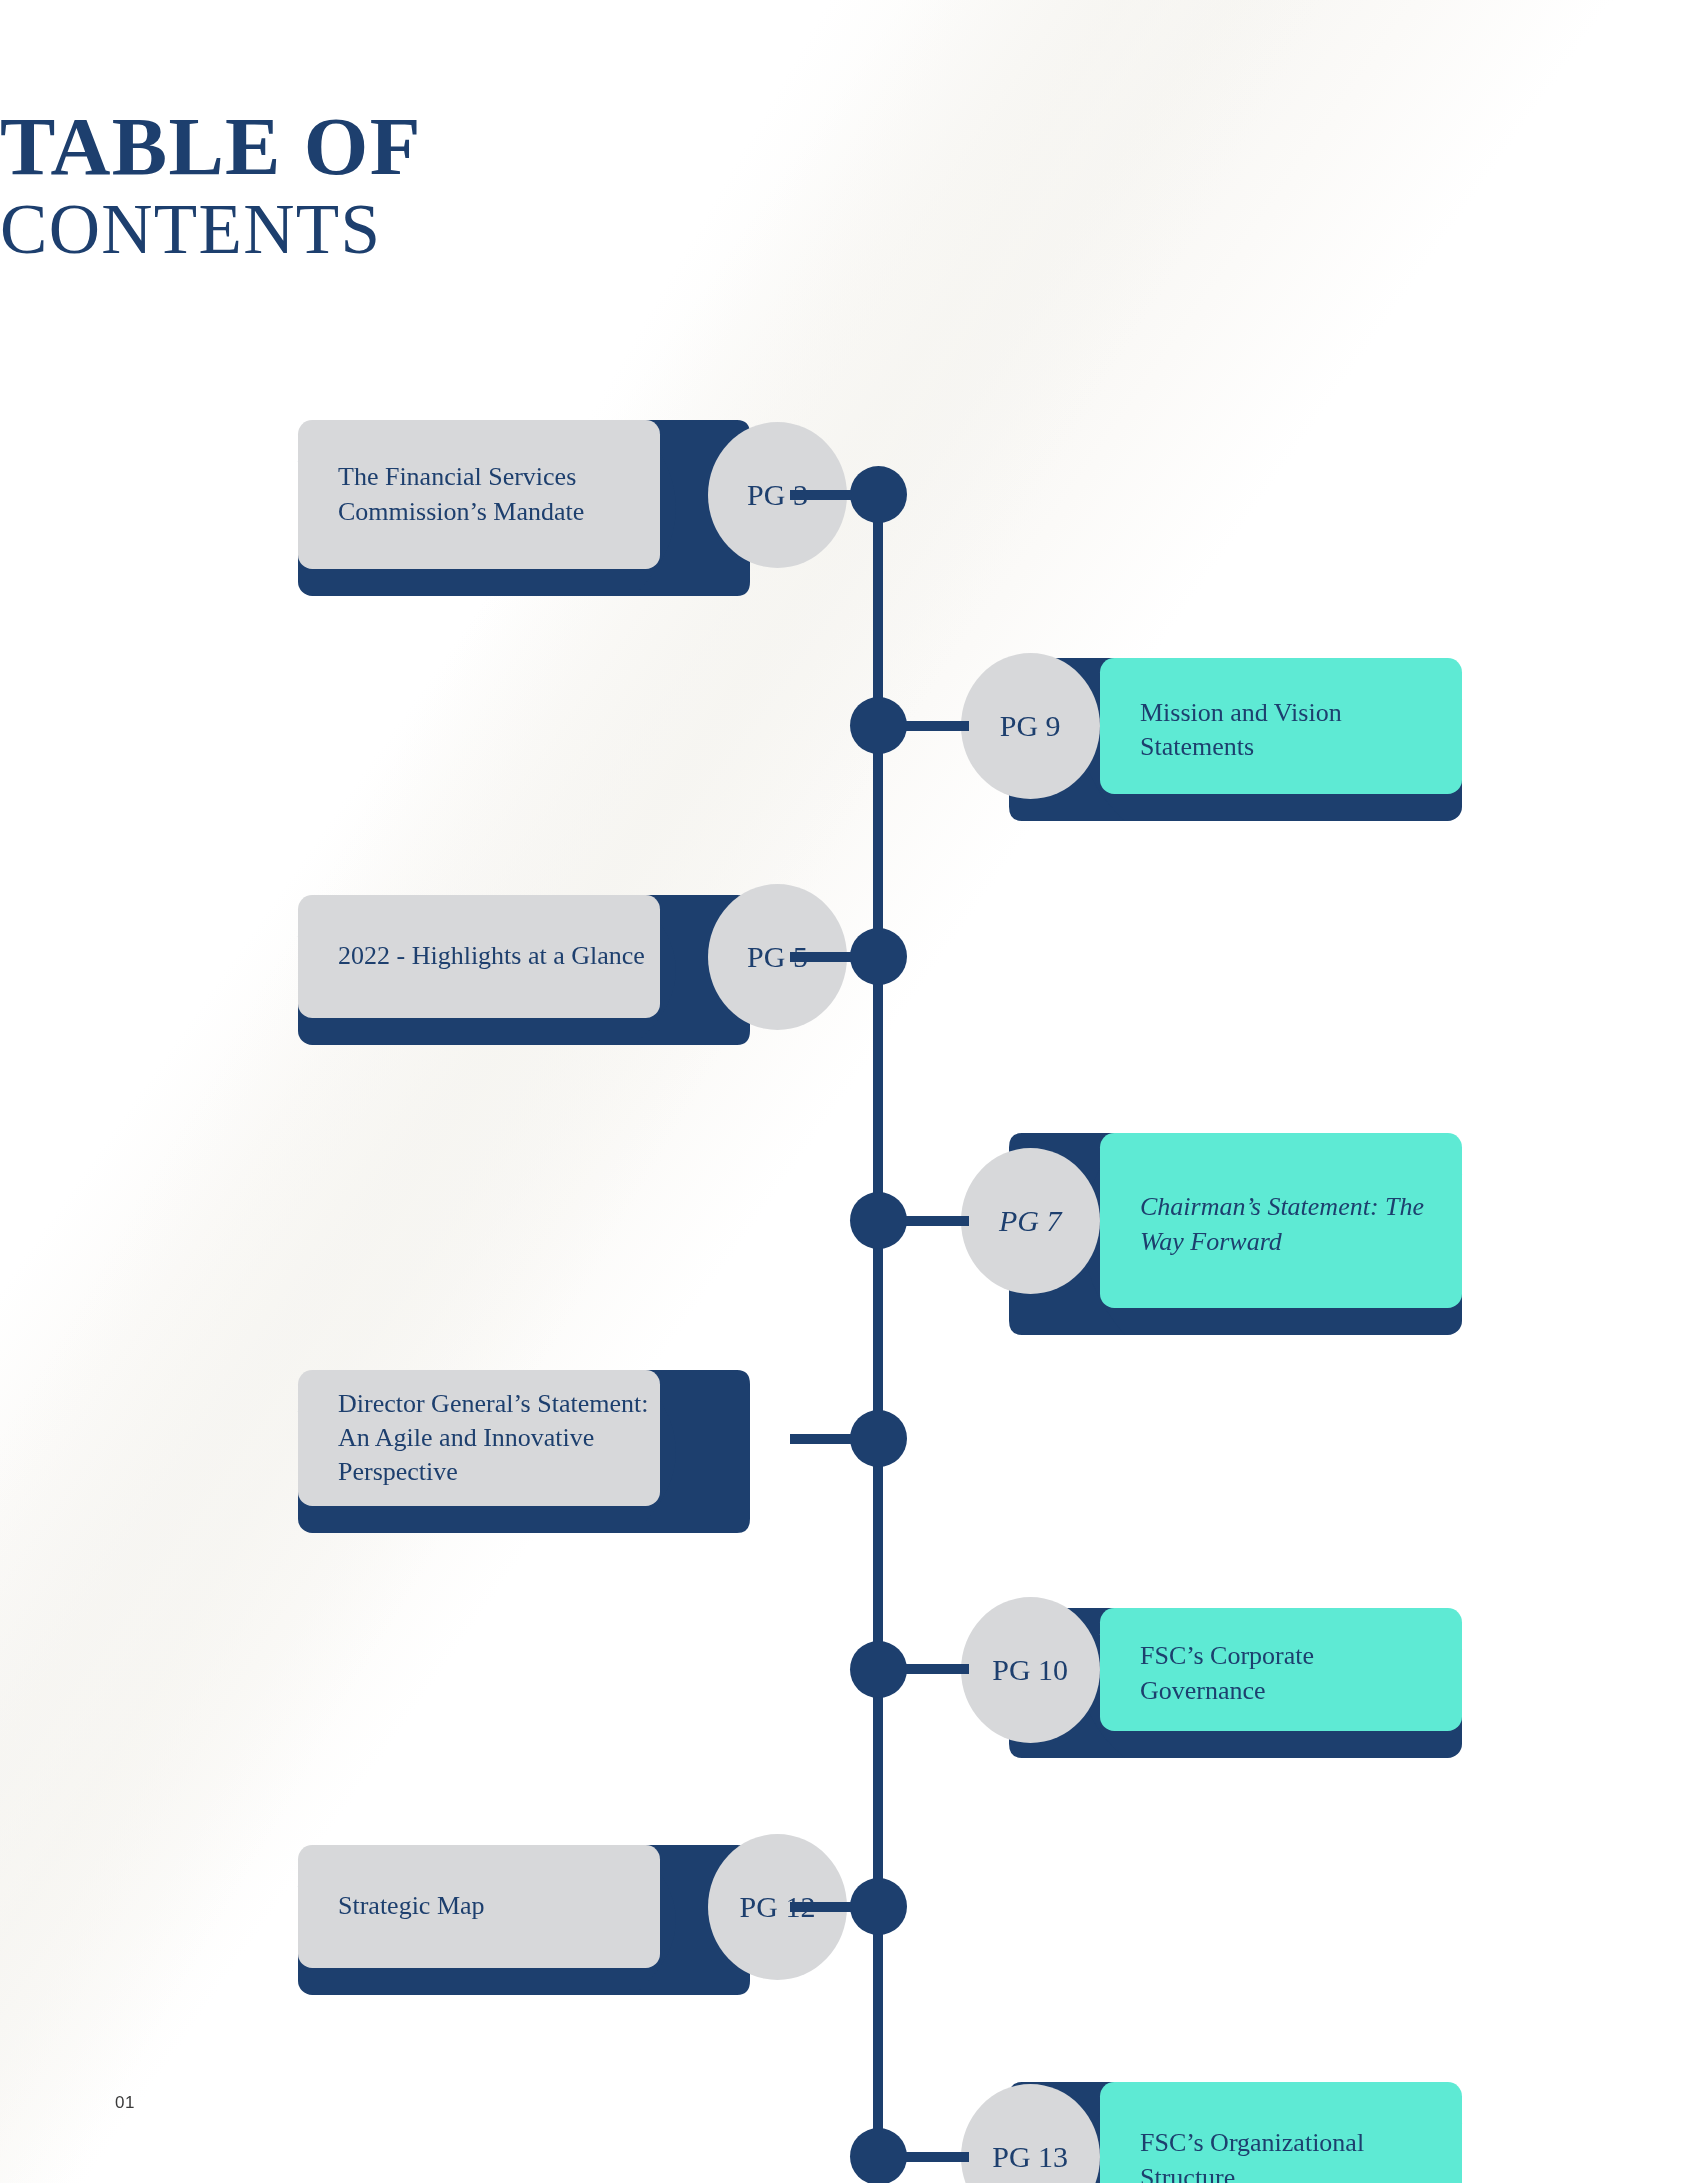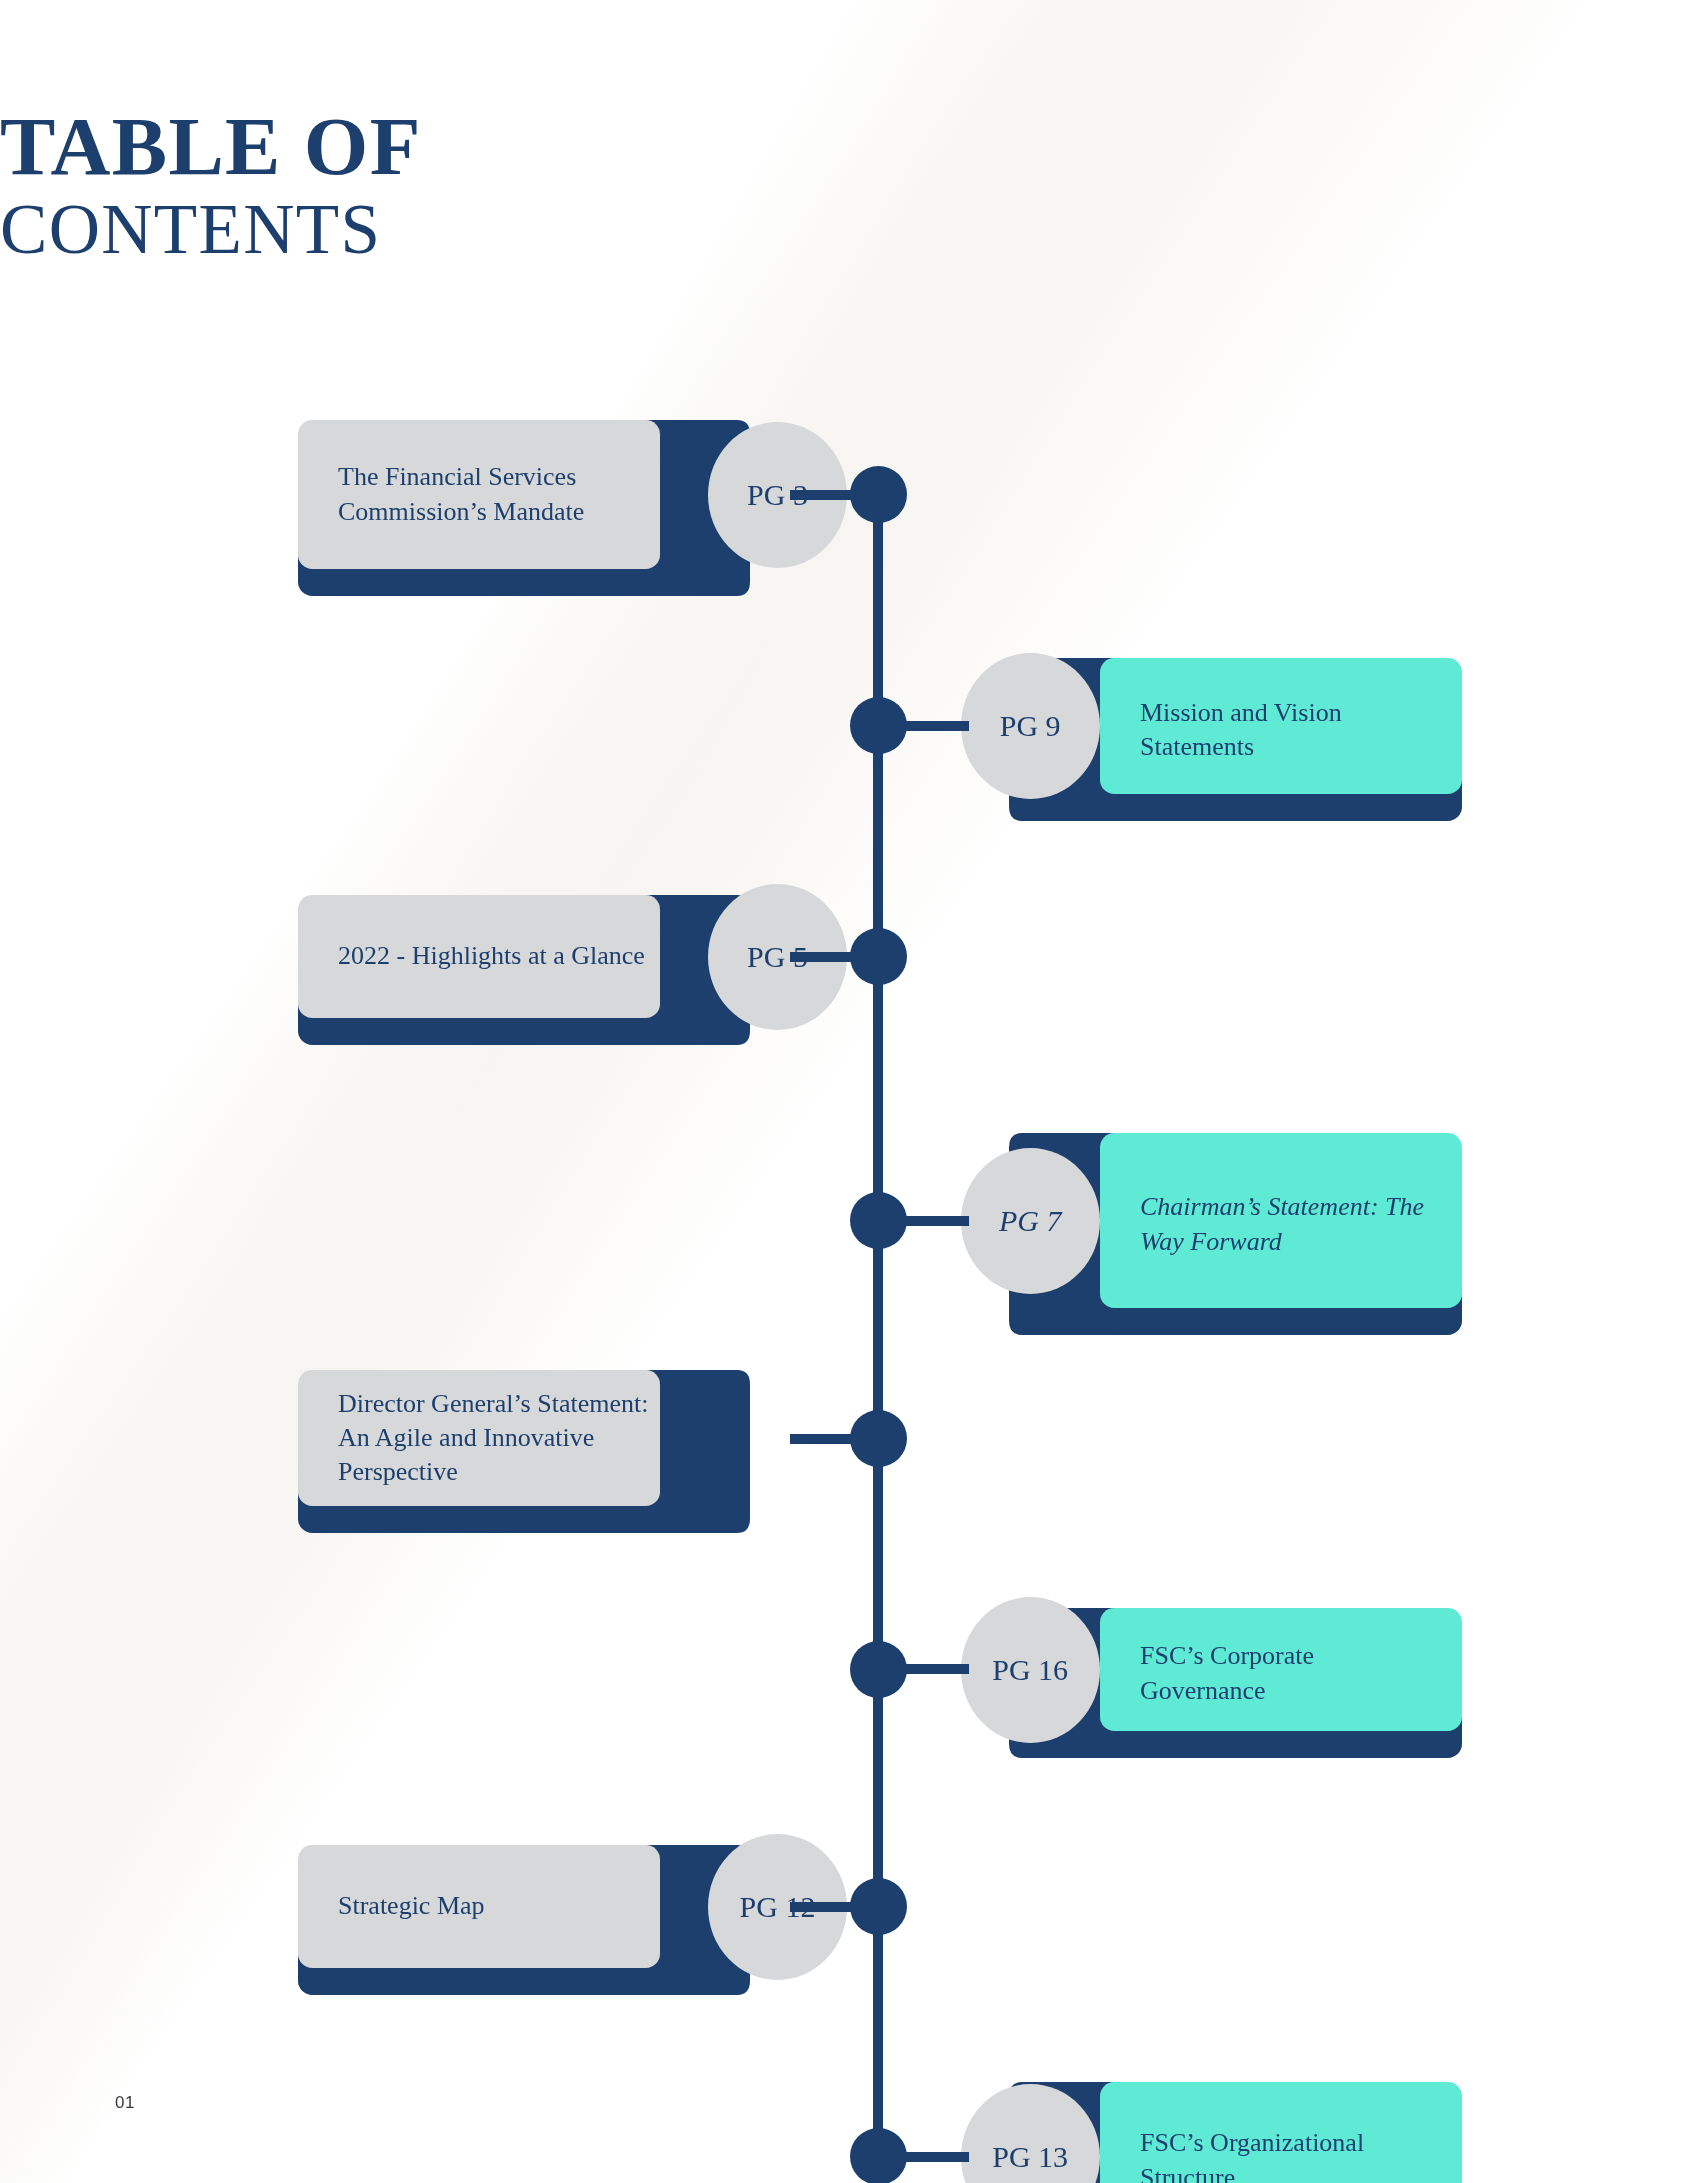--- a/index.html
+++ b/index.html
@@ -303,21 +303,21 @@
     <div class="connector" style="top: 1434px; left: 790px; width: 89px;"></div>
     <div class="card-right" style="top: 1608px; height: 123px;">
       <div class="navy-base"></div>
       <div class="ribbon"><svg viewBox="0 0 200 232" width="129" height="150" preserveAspectRatio="none" style="transform: scaleX(-1);">
           <path d="M 20 0 L 180 0 Q 200 0 200 22 L 200 210 Q 200 232 180 232 L 20 232 C 75 185.60000000000002 85 143.84 85 116 C 85 88.16 75 46.400000000000006 20 0 Z" fill="#1d3f6e"></path>
         </svg></div>
       <div class="gray-panel">
         <span class="entry-title">FSC’s Corporate Governance</span>
       </div>
       <div class="circle">
-        <span class="pg-label">PG 16</span>
+        <span class="pg-label">PG 10</span>
       </div>
     </div>
     <div class="node" style="top: 1641px;"></div>
     <div class="connector" style="top: 1664px; left: 878px; width: 91px;"></div>
     <div class="card-left" style="top: 1845px; height: 123px;">
       <div class="navy-base"></div>
       <div class="ribbon"><svg viewBox="0 0 200 232" width="129" height="150" preserveAspectRatio="none">
           <path d="M 20 0 L 180 0 Q 200 0 200 22 L 200 210 Q 200 232 180 232 L 20 232 C 75 185.60000000000002 85 143.84 85 116 C 85 88.16 75 46.400000000000006 20 0 Z" fill="#1d3f6e"></path>
         </svg></div>
       <div class="gray-panel">

